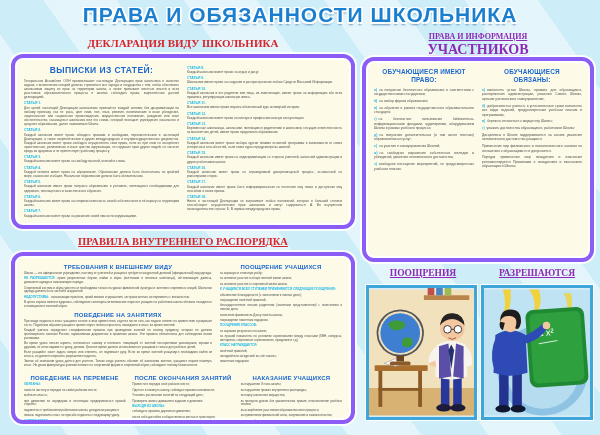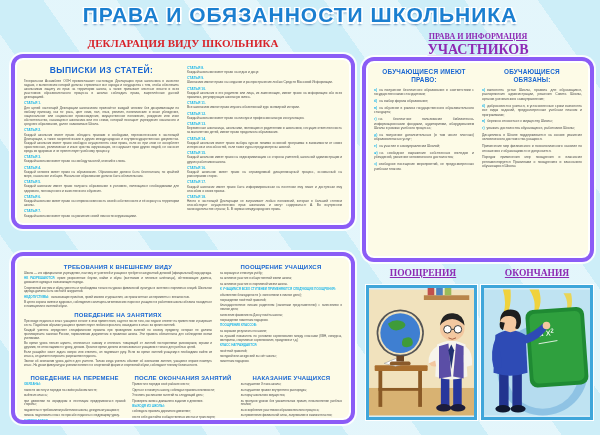--- a/index.html
+++ b/index.html
@@ -158,20 +158,21 @@
 
             <div class="t3">
               <span class="art-label">СТАТЬЯ 18.</span>
               <span>Ничто в настоящей Декларации не затрагивает любых положений, которые в большей степени способствуют осуществлению прав школьника и могут содержаться: А. Во внутреннем законодательстве страны; Б. В нормах международного права.</span>
             </div>
           </div>
       </div>
     </div>
   </section>
 
+  <div class="hdr red u rules-hdr">ПРАВИЛА ВНУТРЕННЕГО РАСПОРЯДКА</div>
 
   <section class="panel rules-panel">
     <div class="r1">
       <div class="r1-left">
         <div class="subhead">ТРЕБОВАНИЯ К ВНЕШНЕМУ ВИДУ</div>
         <div>
 
         <p class="t28"><span class="cyan"></span><span>Школа — это официальное учреждение, поэтому от учителей и учащихся требуется аккуратный деловой (официальный) вид одежды.</span></p>
             <p class="t28"><span class="cyan">НЕ РАЗРЕШАЮТСЯ:</span><span>яркие укороченные блузки, майки и обувь (вьетнамки и пляжные шлёпанцы), обтягивающие джинсы, домашняя одежда и вызывающие наряды.</span></p>
             <p class="t28"><span class="cyan"></span><span>Спортивный костюм и обувь уместны и необходимы только на уроках физической культуры и занятиях спортивных секций. Школьная одежда должна быть чистой и аккуратной.</span></p>
@@ -287,21 +288,21 @@
 
         <p class="t34"><span class="cyan"></span><span>Дисциплина в Школе поддерживается на основе уважения человеческого достоинства учащихся.</span></p>
             <p class="t34"><span class="cyan"></span><span>Применение мер физического и психологического насилия по отношению к обучающимся не допускается.</span></p>
             <p class="t34"><span class="cyan"></span><span>Порядок применения мер поощрения и взыскания регламентируется Правилами о поощрениях и взысканиях обучающихся Школы.</span></p>
           </div>
       </div>
     </div>
   </section>
 
   <div class="hdr purple u info-hdr">ПООЩРЕНИЯ</div>
-  <div class="hdr purple u ads-hdr">ОКОНЧАНИЯ</div>
+  <div class="hdr purple u ads-hdr">РАЗРЕШАЮТСЯ</div>
 
   <figure class="pic pic-left" style="margin:0">
     <svg viewBox="0 0 111 133">
       <rect x="0" y="0" width="111" height="133" fill="#f1e2bd"></rect>
       <rect x="0" y="104" width="111" height="29" fill="#d8b272"></rect>
       <rect x="58" y="6" width="48" height="5" fill="#b9854a"></rect>
       <rect x="62" y="-4" width="7" height="10" fill="#c0504d"></rect>
         <rect x="71" y="-4" width="7" height="10" fill="#4f81bd"></rect>
         <rect x="80" y="-4" width="7" height="10" fill="#9bbb59"></rect>
       <rect x="6" y="80" width="56" height="6" rx="1" fill="#a96f2f"></rect>

